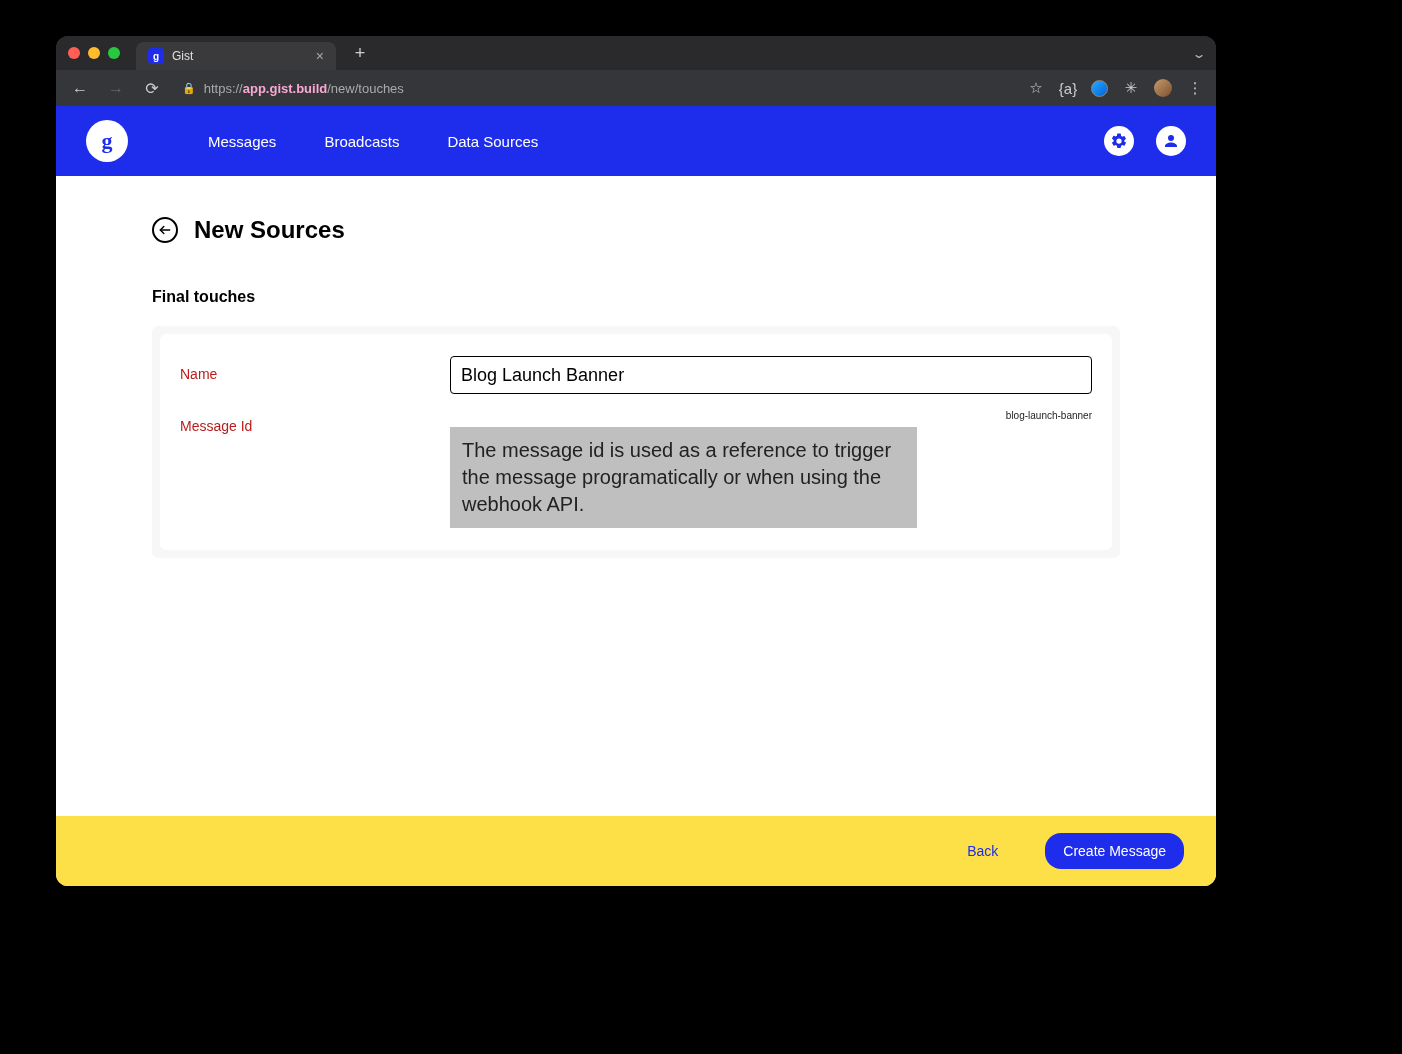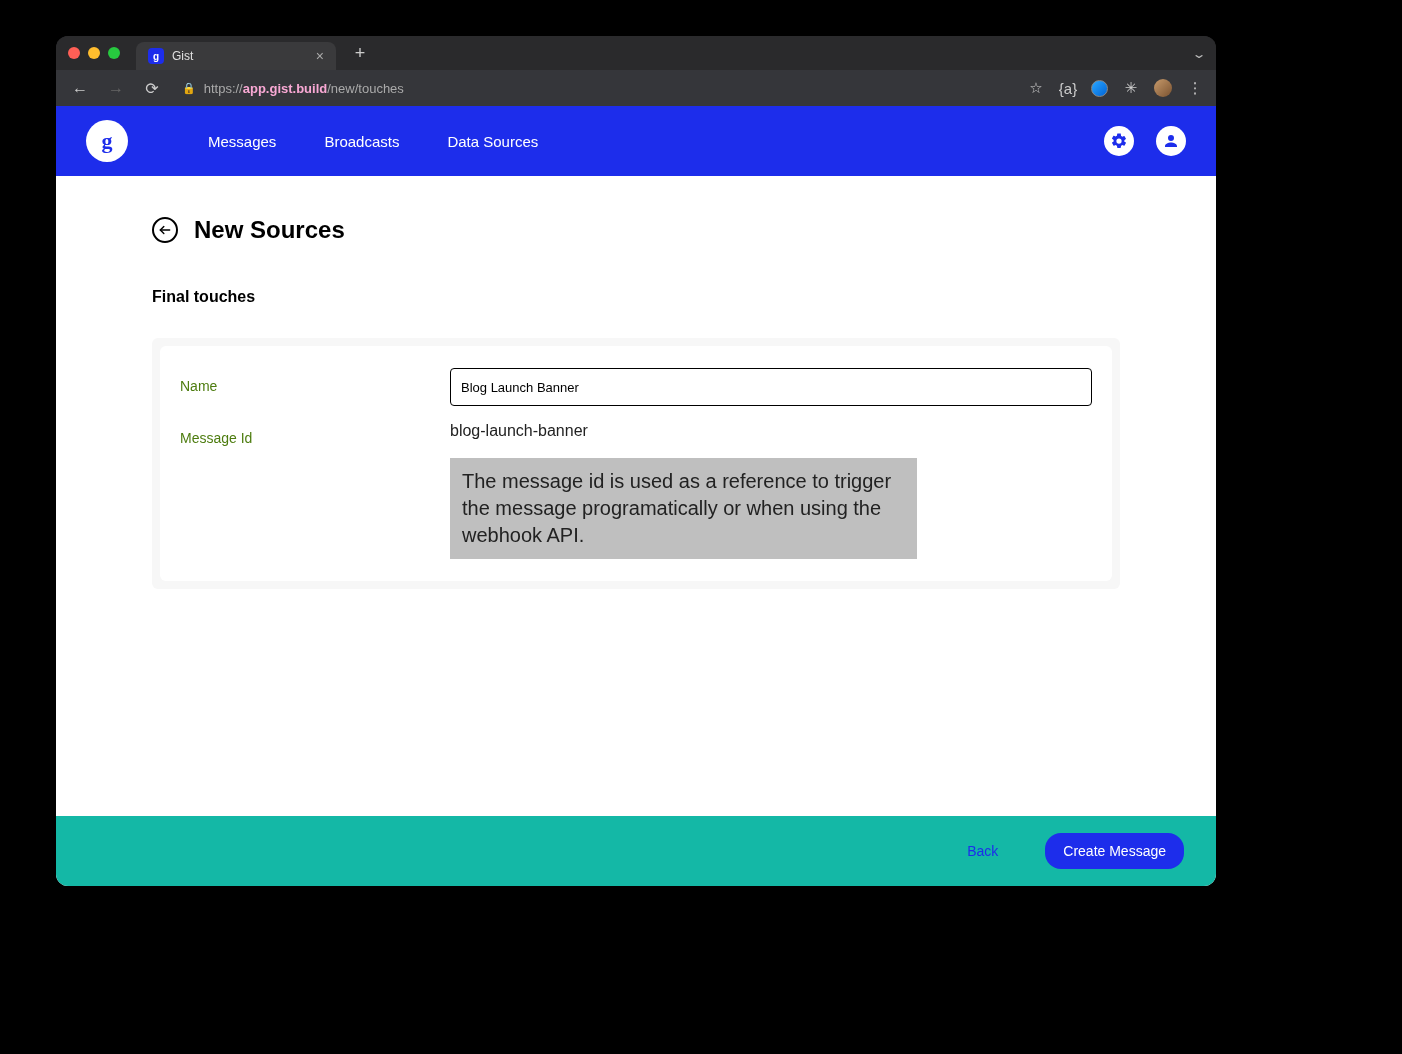--- a/index.html
+++ b/index.html
@@ -236,74 +236,75 @@
     .back-circle svg { width: 14px; height: 14px; }
     .page-title {
       font-size: 24px;
       font-weight: 700;
       color: #000;
     }
     .section-title {
       font-size: 16px;
       font-weight: 700;
       color: #000;
-      margin-bottom: 32px;
+      margin-bottom: 20px;
     }
     .card {
       background: #f7f7f7;
       border-radius: 6px;
       padding: 8px;
     }
     .card-inner {
       background: #fff;
       border-radius: 6px;
       padding: 22px 20px 22px 20px;
     }
     .field-row {
       display: flex;
       align-items: flex-start;
     }
     .field-row + .field-row { margin-top: 14px; }
     .field-label {
       width: 270px;
       font-size: 14px;
-      color: #4d7c0f;
+      color: #b91c1c;
       padding-top: 10px;
     }
     .field-body {
       flex: 1;
     }
     .text-input {
       width: 100%;
       height: 38px;
       border: 1px solid #000;
       border-radius: 4px;
       padding: 0 10px;
-      font-size: 13px;
+      font-size: 18px;
       color: #000;
       outline: none;
     }
     .slug {
-      font-size: 16px;
+      font-size: 10px;
       color: #222;
-      margin-bottom: 18px;
+      margin-bottom: 6px;
       margin-top: 2px;
+      text-align: right;
     }
     .helpbox {
       background: #bfbfbf;
       padding: 10px 12px;
       font-size: 20px;
       color: #222;
       line-height: 1.35;
       width: 467px;
     }
     
     .footer {
       height: 70px;
-      background: #14b8a6;
+      background: #fde047;
       display: flex;
       align-items: center;
       justify-content: flex-end;
       gap: 30px;
       padding: 0 32px;
     }
     .btn-link {
       color: #1d2deb;
       font-size: 14px;
       background: none;

